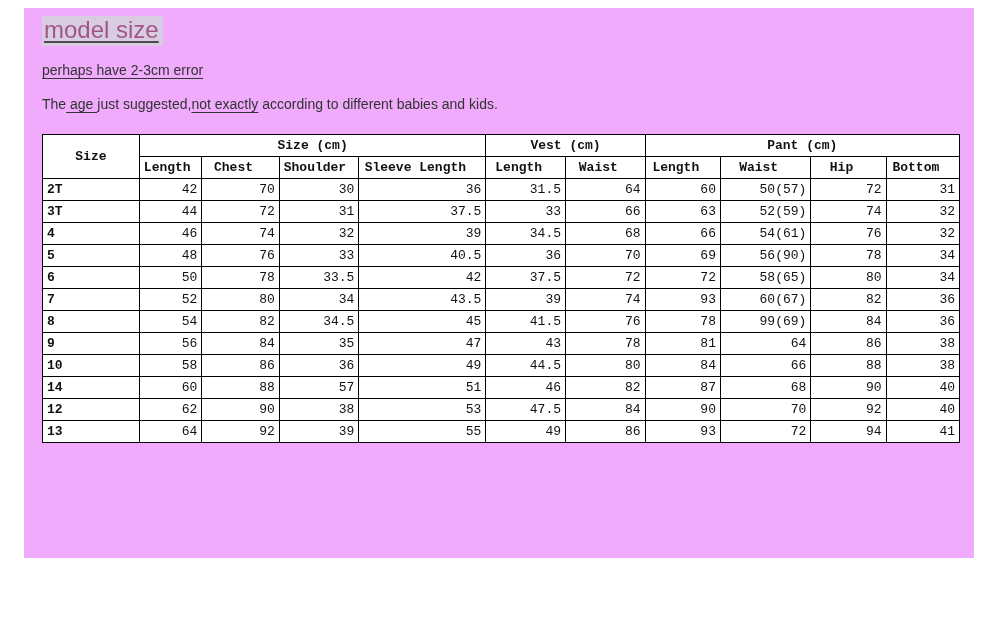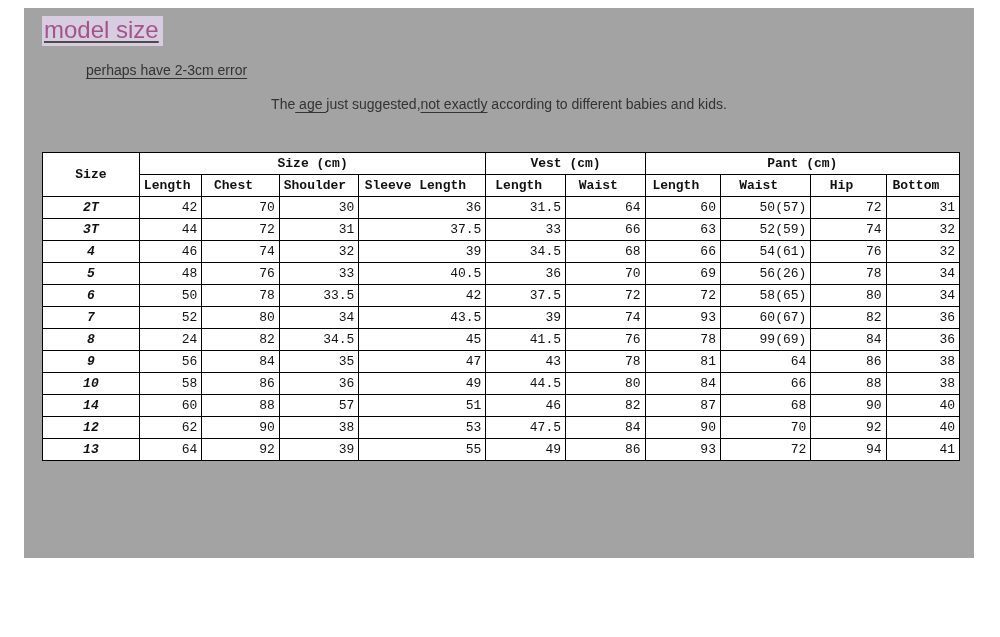--- a/index.html
+++ b/index.html
@@ -5,21 +5,21 @@
   * { box-sizing: border-box; }
   body {
     margin: 0;
     padding: 0;
     background: #fff;
     font-family: Georgia, 'Times New Roman', serif;
     width: 1000px;
     height: 637px;
   }
   .panel {
-    background: #a3a3a3;
+    background: #f0abfc;
     position: absolute;
     left: 24px;
     top: 8px;
     width: 950px;
     height: 550px;
     padding: 8px 18px 0 18px;
   }
   .title {
     display: inline-block;
     background: #d8cde0;
@@ -31,33 +31,31 @@
     text-decoration-color: #4b4b4b;
     text-underline-offset: 3px;
   }
   .note1 {
     margin-top: 16px;
     font-family: "Comic Sans MS", cursive, sans-serif;
     font-size: 14px;
     color: #333;
     text-decoration: underline;
     text-underline-offset: 3px;
-    margin-left: 44px;
   }
   .note2 {
     margin-top: 18px;
     font-family: "Comic Sans MS", cursive, sans-serif;
     font-size: 14px;
     color: #333;
-    text-align: center;
   }
   .note2 .u { text-decoration: underline; text-underline-offset: 3px; }
 
   .tbl-wrap {
-    margin-top: 40px;
+    margin-top: 22px;
     width: 918px;
   }
   table {
     border-collapse: collapse;
     width: 100%;
     table-layout: fixed;
     font-family: "SimSun", "MS Song", "Courier New", monospace;
     font-size: 13px;
     color: #111;
     background:#fff;
@@ -81,23 +79,21 @@
   col.c-csh   { width: 74px; }
   col.c-csl   { width: 118px; }
   col.c-vlen  { width: 74px; }
   col.c-vw    { width: 74px; }
   col.c-plen  { width: 70px; }
   col.c-pw    { width: 84px; }
   col.c-phip  { width: 70px; }
   col.c-pbot  { width: 68px; }
 
   td.size-cell {
-    text-align: center;
     font-weight: bold;
-    font-style: italic;
   }
   td.val {
     text-align: right;
   }
   thead .sub th {
     text-align: center;
     padding-right: 18px;
   }
 </style>
 </head>
@@ -192,21 +188,21 @@
           </tr>
           <tr>
             <td class="size-cell">5</td>
             <td class="val">48</td>
             <td class="val">76</td>
             <td class="val">33</td>
             <td class="val">40.5</td>
             <td class="val">36</td>
             <td class="val">70</td>
             <td class="val">69</td>
-            <td class="val">56(26)</td>
+            <td class="val">56(90)</td>
             <td class="val">78</td>
             <td class="val">34</td>
           </tr>
           <tr>
             <td class="size-cell">6</td>
             <td class="val">50</td>
             <td class="val">78</td>
             <td class="val">33.5</td>
             <td class="val">42</td>
             <td class="val">37.5</td>
@@ -224,21 +220,21 @@
             <td class="val">43.5</td>
             <td class="val">39</td>
             <td class="val">74</td>
             <td class="val">93</td>
             <td class="val">60(67)</td>
             <td class="val">82</td>
             <td class="val">36</td>
           </tr>
           <tr>
             <td class="size-cell">8</td>
-            <td class="val">24</td>
+            <td class="val">54</td>
             <td class="val">82</td>
             <td class="val">34.5</td>
             <td class="val">45</td>
             <td class="val">41.5</td>
             <td class="val">76</td>
             <td class="val">78</td>
             <td class="val">99(69)</td>
             <td class="val">84</td>
             <td class="val">36</td>
           </tr>

